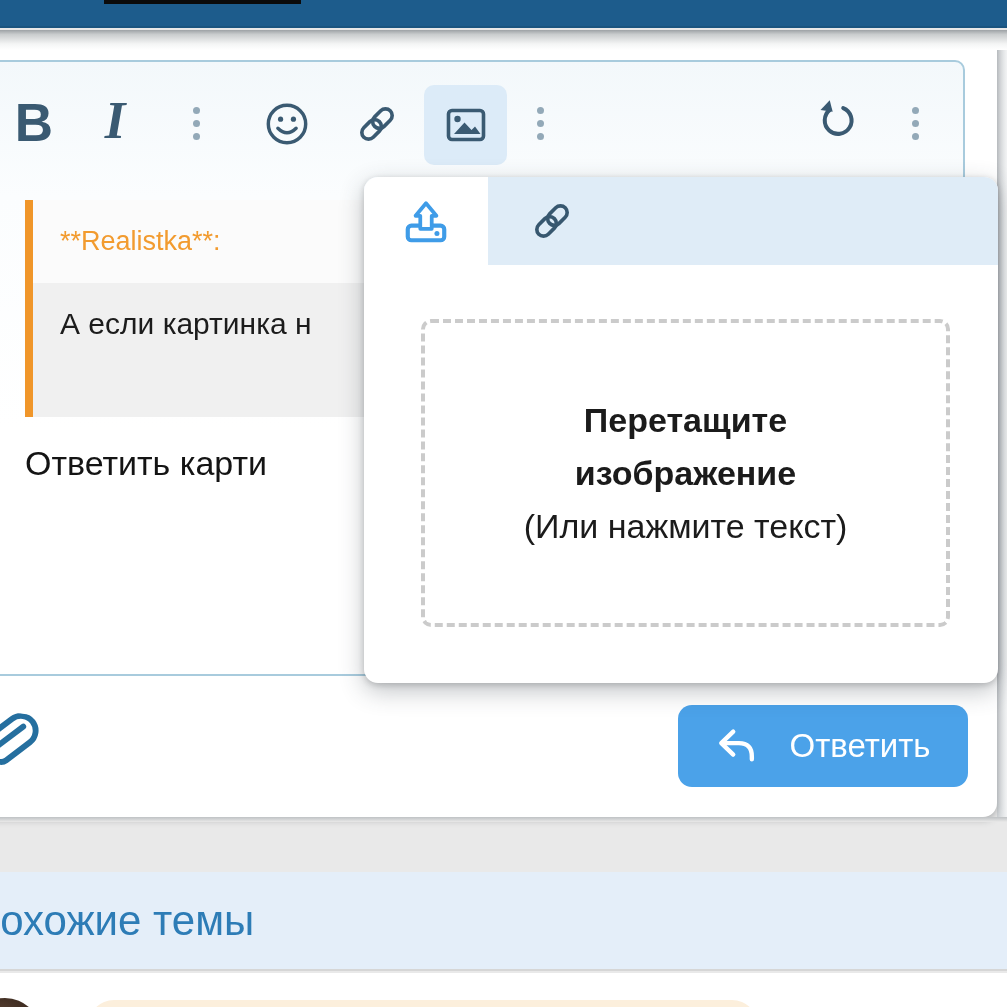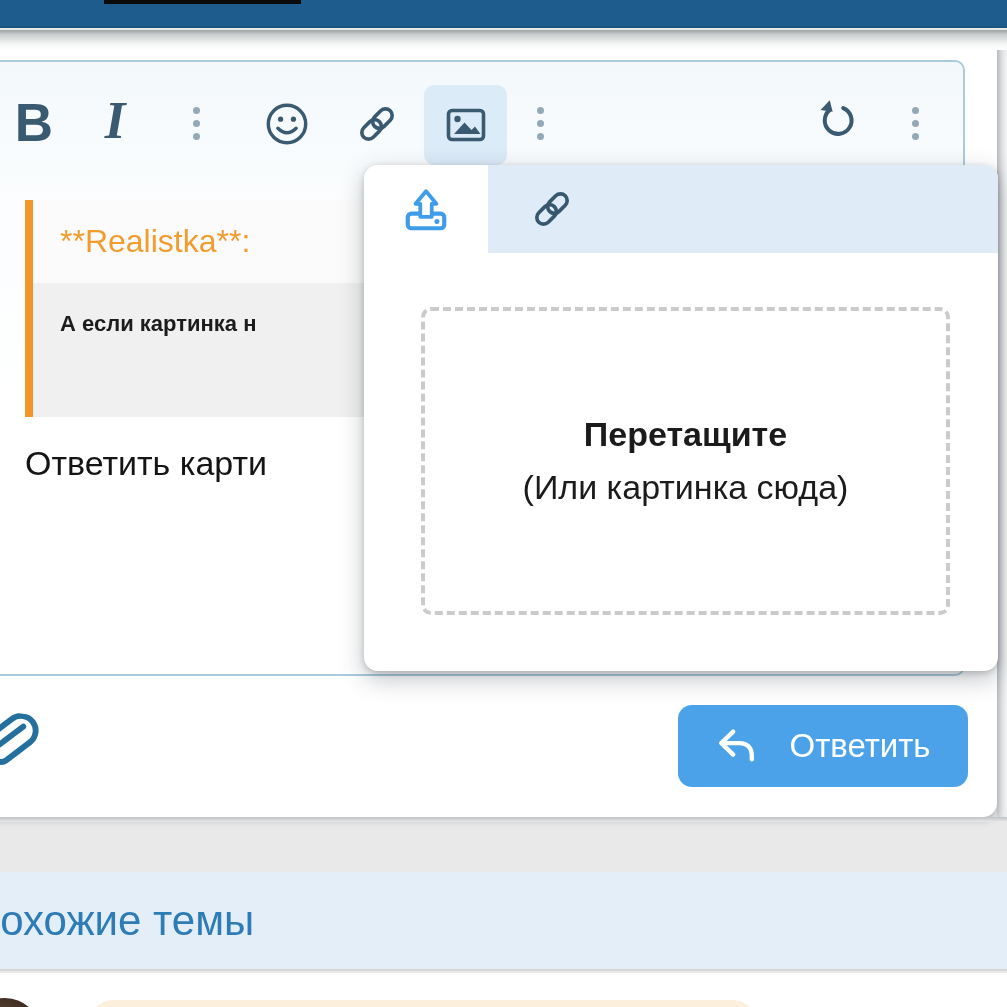--- a/index.html
+++ b/index.html
@@ -45,28 +45,28 @@
   .tb-smiley { left:263px; top:100px; width:48px; height:48px; }
   .tb-link   { left:353px; top:100px; width:48px; height:48px; }
   .tb-image-btn { left:424px; top:85px; width:83px; height:80px; background:#dcebf8;
                   border-radius:10px; }
   .tb-undo { left:813px; top:96px; width:48px; height:48px; }
 
   
   .quote { position:absolute; left:25px; top:200px; width:348px; height:217px;
            border-left:8px solid #f0962a; z-index:3; }
   .quote-head { height:83px; background:#fbfbfb; display:flex; align-items:center;
-                padding-left:27px; font-size:32px; color:#f29b2f; }
+                padding-left:27px; font-size:27px; color:#f29b2f; }
   .quote-body { height:134px; background:#f0f0f0; padding:14px 0 0 27px;
-                font-size:22px; line-height:53px; color:#1c1c1c; white-space:nowrap; overflow:hidden;font-weight:bold; }
+                font-size:30px; line-height:53px; color:#1c1c1c; white-space:nowrap; overflow:hidden; }
   .editor-paragraph { position:absolute; left:25px; top:444px; width:360px; z-index:3;
                       font-size:34px; color:#141414; white-space:nowrap; overflow:hidden; }
 
   
-  .popup { position:absolute; left:364px; top:165px; width:634px; height:506px;
+  .popup { position:absolute; left:364px; top:177px; width:634px; height:506px;
            background:#ffffff; border-radius:14px; z-index:10;
            box-shadow:0 8px 24px rgba(45,55,65,.30), 0 2px 6px rgba(0,0,0,.18); }
   .popup-tabbar { position:absolute; left:0; top:0; width:100%; height:88px;
                   background:#dfecf7; border-radius:14px 14px 0 0; }
   .popup-tab { position:absolute; top:0; height:88px; display:flex;
                align-items:center; justify-content:center; }
   .popup-tab-upload { left:0; width:124px; background:#ffffff; border-radius:14px 0 0 0; }
   .popup-tab-link { left:124px; width:128px; }
   .dropzone { position:absolute; left:57px; top:142px; width:529px; height:308px;
               border:4px dashed #cbcbcb; border-radius:10px;
@@ -178,21 +178,22 @@
     <div class="popup-tab popup-tab-link">
       <svg width="46" height="46" viewBox="0 0 48 48" style="color:#37576f;">
         <g transform="rotate(-45 24 24)" fill="none" stroke="currentColor" stroke-width="3.8">
           <rect x="4.5" y="17" width="23" height="14" rx="7"></rect>
           <rect x="20.5" y="17" width="23" height="14" rx="7"></rect>
         </g>
       </svg>
     </div>
     <div class="dropzone">
       <div class="dz-bold">Перетащите</div>
-      <div>(Или картинка сюда)</div>
+      <div class="dz-bold">изображение</div>
+      <div>(Или нажмите текст)</div>
     </div>
   </div>
 
   <div class="attach-icon">
     <svg width="64" height="64" viewBox="0 0 48 48" style="transform:rotate(8deg);">
       <path d="M33.5 9.5 L15.5 27.5 a6.2 6.2 0 0 0 8.8 8.8 L40 20.5 a11 11 0 0 0 -15.6 -15.6 L7.5 21.8" fill="none" stroke="currentColor" stroke-width="4.4" stroke-linecap="round" stroke-linejoin="round"></path>
     </svg>
   </div>
   <button class="reply-btn">
     <svg width="46" height="42" viewBox="0 0 48 44">

